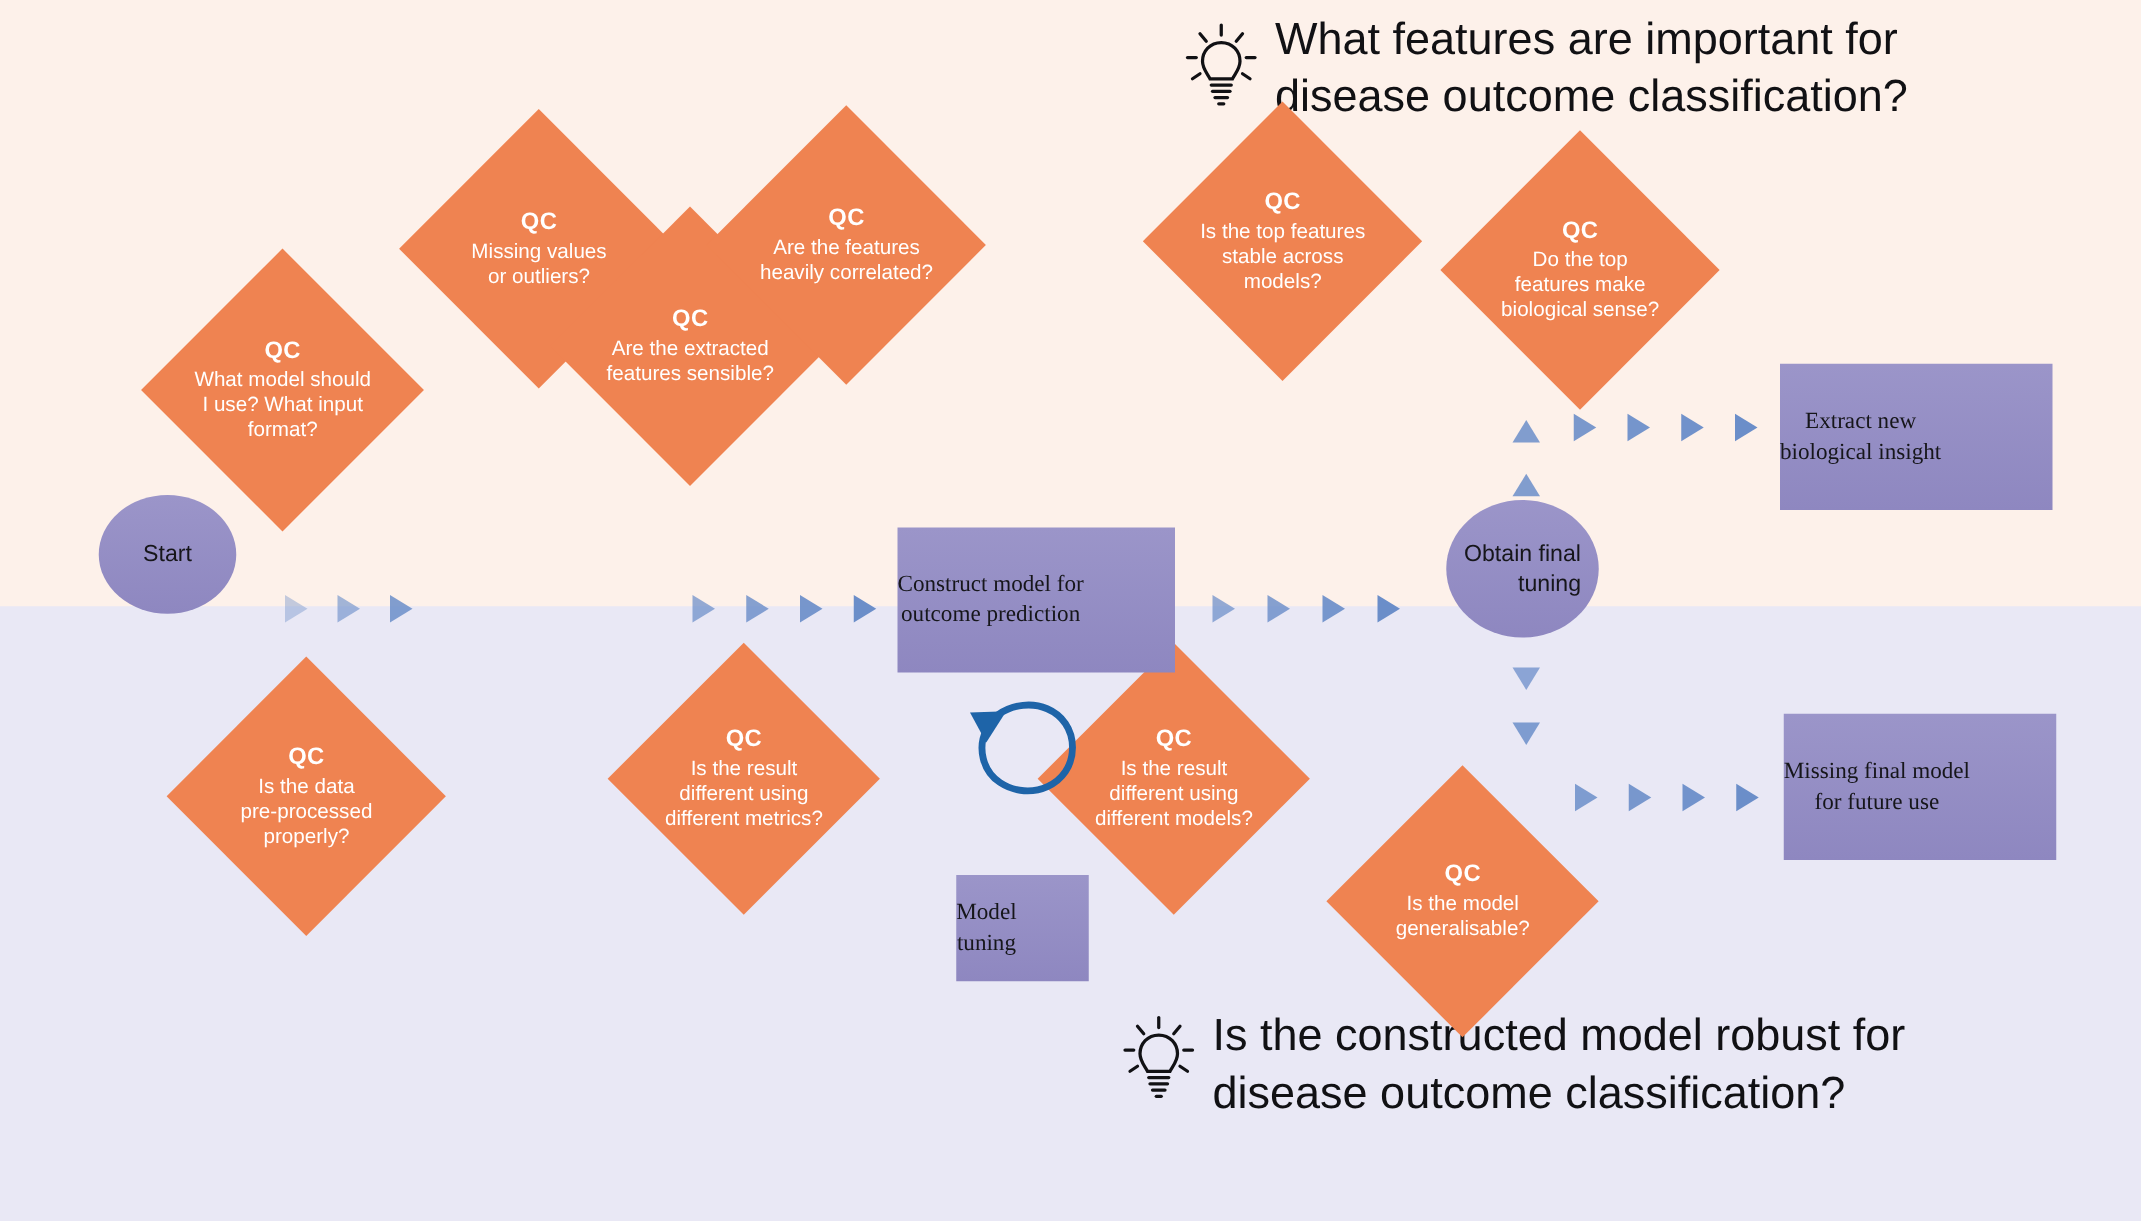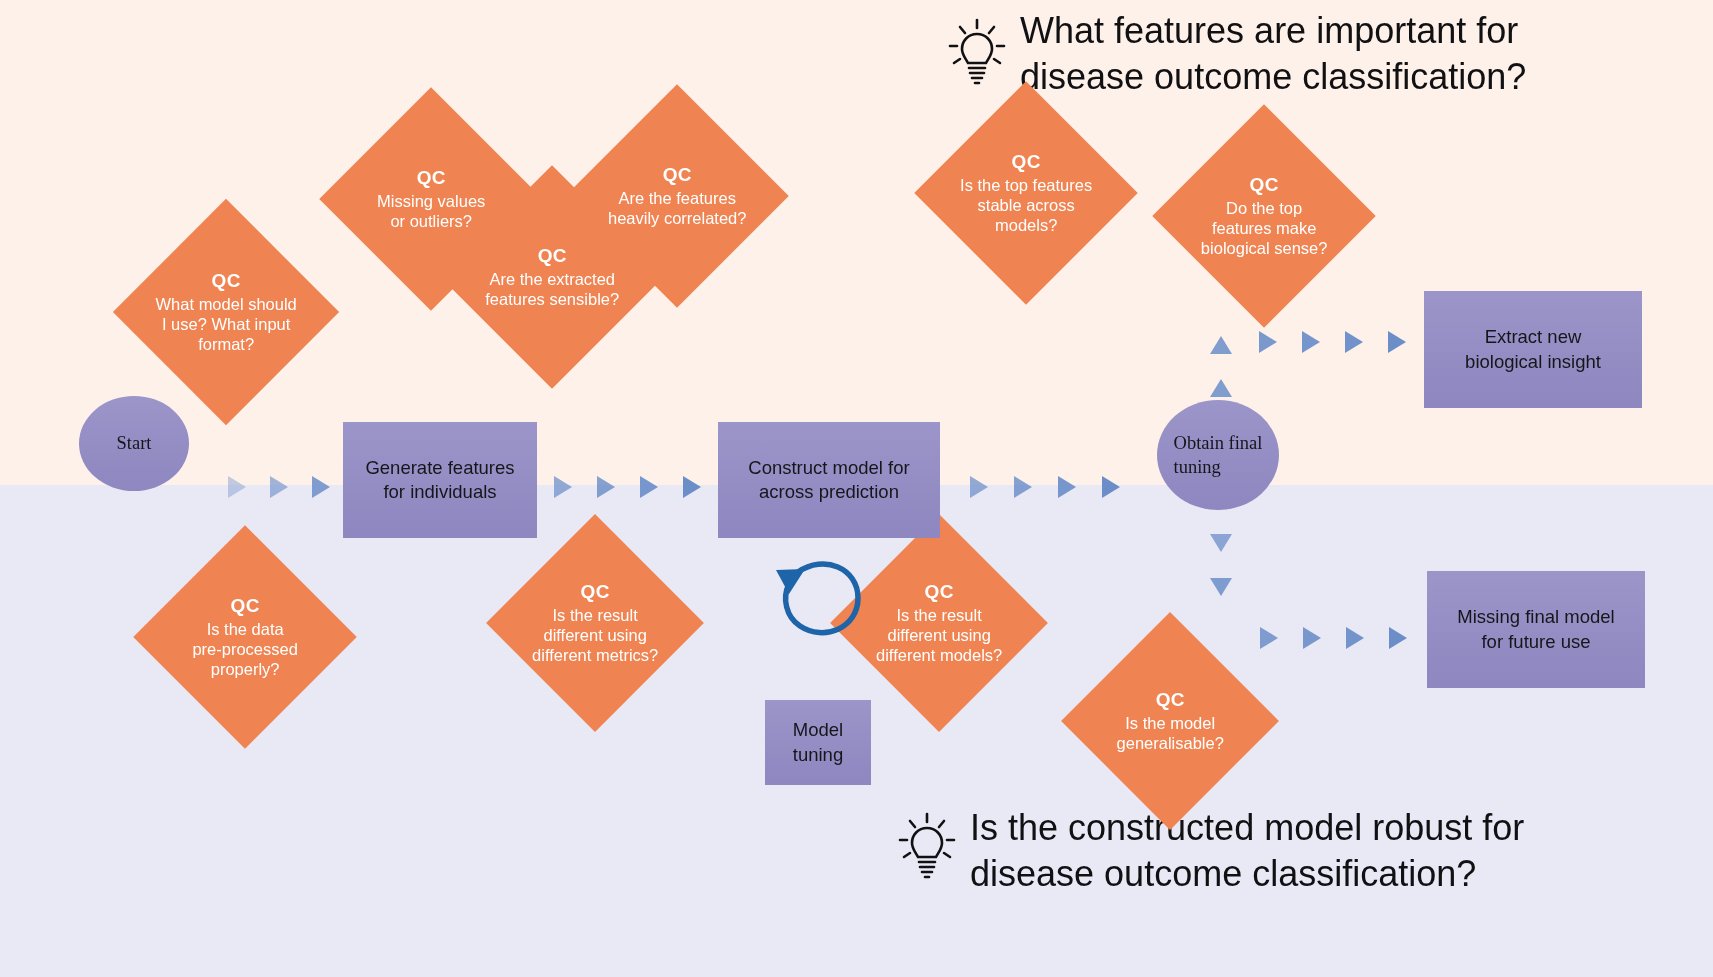--- a/index.html
+++ b/index.html
@@ -51,38 +51,38 @@
   .dtext .body{
     display:block;
     font-size:16.5px;
     white-space:pre-line;
   }
 
   
   .pbox{
     position:absolute;
     background:linear-gradient(180deg,#9b95c9 0%,#8e87c0 100%);
-    display:flex;align-items:center;justify-content:center;
+    display:flex;align-items:center;justify-content:flex-start;
     color:#16161a;
     font-size:18.5px;
     line-height:1.3;
     text-align:center;
     white-space:pre-line;
+    font-family:Liberation Serif, serif;
   }
   .circle{
     position:absolute;
     background:linear-gradient(180deg,#9b95c9 0%,#8e87c0 100%);
     border-radius:50%;
     display:flex;align-items:center;justify-content:center;
     color:#16161a;
     font-size:18.5px;
     line-height:1.3;
-    text-align:left;
+    text-align:right;
     white-space:pre-line;
-    font-family:Liberation Serif, serif;
   }
 
   
   .arr{
     position:absolute;
     width:0;height:0;
   }
   .arr.right{
     border-top:11px solid transparent;
     border-bottom:11px solid transparent;
@@ -241,28 +241,24 @@
       <span class="qc">QC</span>
       <span class="body">Is the model
 generalisable?</span>
     </span>
   </div>
 
   <div class="circle" style="left:79px;top:396px;width:110px;height:95px;">
     <span>Start</span>
   </div>
 
-  <div class="pbox" style="left:343px;top:422px;width:194px;height:116px;">
-    <span>Generate features
-for individuals</span>
-  </div>
 
   <div class="pbox" style="left:718px;top:422px;width:222px;height:116px;">
     <span>Construct model for
-across prediction</span>
+outcome prediction</span>
   </div>
 
   <div class="circle" style="left:1157px;top:400px;width:122px;height:110px;">
     <span>Obtain final
 tuning</span>
   </div>
 
   <div class="pbox" style="left:1424px;top:291px;width:218px;height:117px;">
     <span>Extract new
 biological insight</span>

